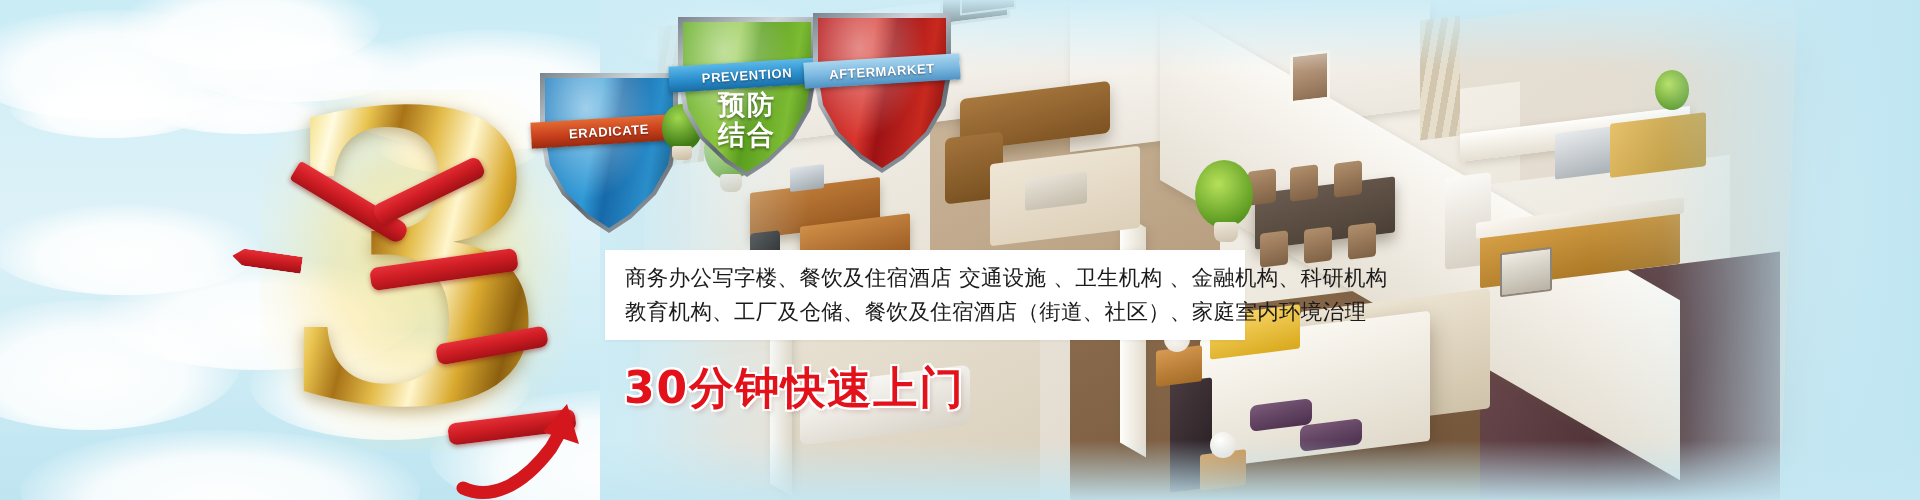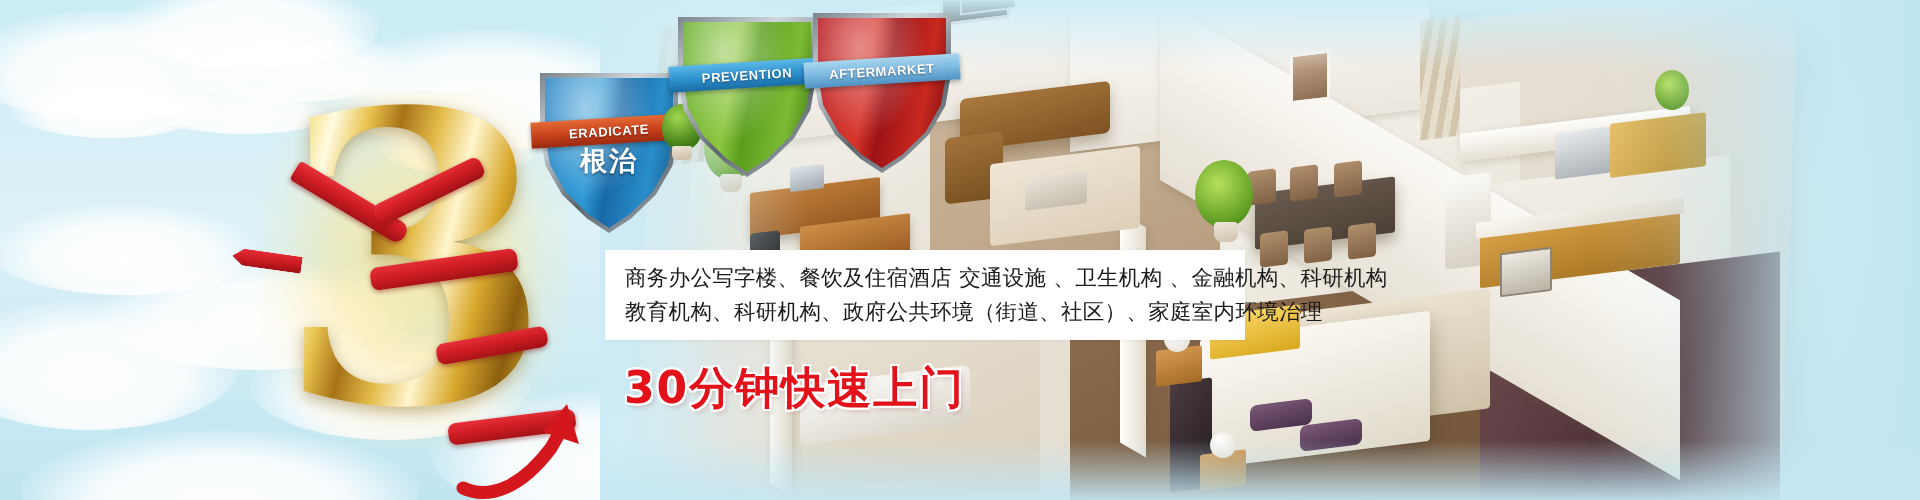--- a/index.html
+++ b/index.html
@@ -459,38 +459,41 @@
       <path d="M8 118 C34 130 66 118 96 78 L104 64" stroke="#d4161d" stroke-width="13" fill="none" stroke-linecap="round"></path>
       <path d="M112 34 L124 74 L88 62 Z" fill="#d4161d"></path>
     </svg>
   </div>
 
   <div class="shield blue" id="shield-1">
     <div class="rim"></div>
     <div class="plate"></div>
     <div class="band">ERADICATE</div>
     <div class="cn">
-      <span>根治</span>
     </div>
   </div>
 
   <div class="shield green" id="shield-2">
     <div class="rim"></div>
     <div class="plate"></div>
     <div class="band">PREVENTION</div>
+    <div class="cn">
+      <span>预防</span>
+      <span>结合</span>
+    </div>
   </div>
 
   <div class="shield red" id="shield-3">
     <div class="rim"></div>
     <div class="plate"></div>
     <div class="band">AFTERMARKET</div>
     <div class="cn">
     </div>
   </div>
 
   <div id="textbox">
     <div class="tline">商务办公写字楼、餐饮及住宿酒店 交通设施 、卫生机构 、金融机构、科研机构</div>
-    <div class="tline">教育机构、科研机构、政府公共环境（街道、社区）、家庭室内环境治理</div>
+    <div class="tline">教育机构、工厂及仓储、餐饮及住宿酒店（街道、社区）、家庭室内环境治理</div>
   </div>
 
   <div id="headline">30分钟快速上门</div>
 
 </div>
 
 </body></html>

